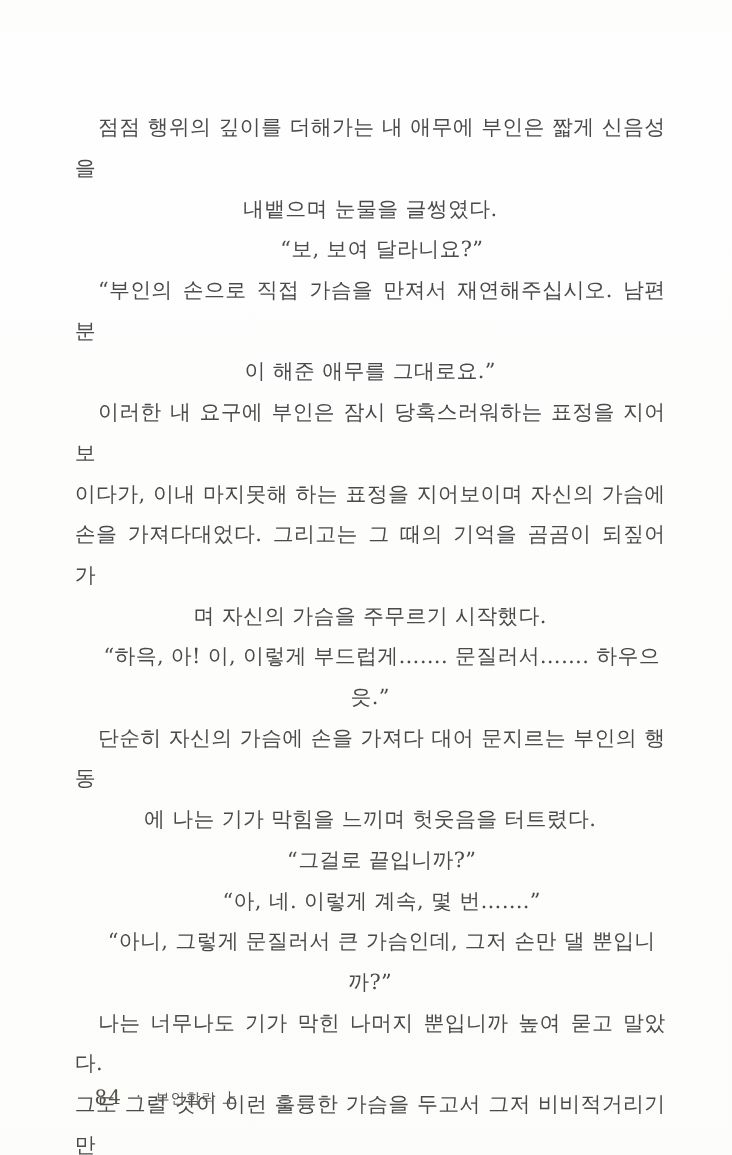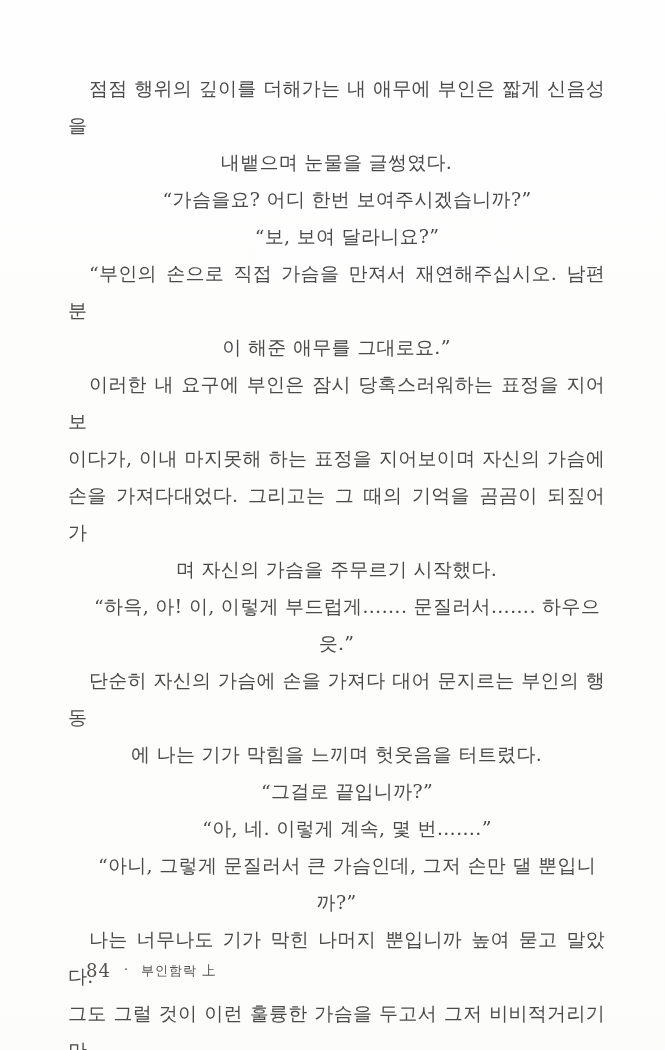--- a/index.html
+++ b/index.html
@@ -11,20 +11,21 @@
     height: 1050px;
     position: relative;
     background: #fdfdfc;
     font-family: "DejaVu Serif", "Liberation Serif", serif;
     overflow: hidden;
   }
   .scan-page {
     position: absolute;
     inset: 0;
     background: linear-gradient(180deg, #fefefe 0%, #fdfdfc 60%, #fcfcfa 100%);
+    margin-top: 28px;
   }
   .text-block {
     position: absolute;
     left: 68px;
     right: 60px;
     top: 70px;
     color: #4a4a4a;
   }
   .line {
     font-size: 19px;
@@ -64,21 +65,20 @@
   }
 </style>
 </head>
 <body>
 
 <div class="scan-page">
 
   <main class="text-block">
       <div class="line first fill">점점 행위의 깊이를 더해가는 내 애무에 부인은 짧게 신음성을</div>
       <div class="line">내뱉으며 눈물을 글썽였다.</div>
-      <div class="line first">“가슴을요? 어디 한번 보여주시겠습니까?”</div>
       <div class="line first">“보, 보여 달라니요?”</div>
       <div class="line first fill">“부인의 손으로 직접 가슴을 만져서 재연해주십시오. 남편 분</div>
       <div class="line">이 해준 애무를 그대로요.”</div>
       <div class="line first fill">이러한 내 요구에 부인은 잠시 당혹스러워하는 표정을 지어보</div>
       <div class="line fill">이다가, 이내 마지못해 하는 표정을 지어보이며 자신의 가슴에</div>
       <div class="line fill">손을 가져다대었다. 그리고는 그 때의 기억을 곰곰이 되짚어 가</div>
       <div class="line">며 자신의 가슴을 주무르기 시작했다.</div>
       <div class="line first">“하윽, 아! 이, 이렇게 부드럽게……. 문질러서……. 하우으읏.”</div>
       <div class="line first fill">단순히 자신의 가슴에 손을 가져다 대어 문지르는 부인의 행동</div>
       <div class="line">에 나는 기가 막힘을 느끼며 헛웃음을 터트렸다.</div>

